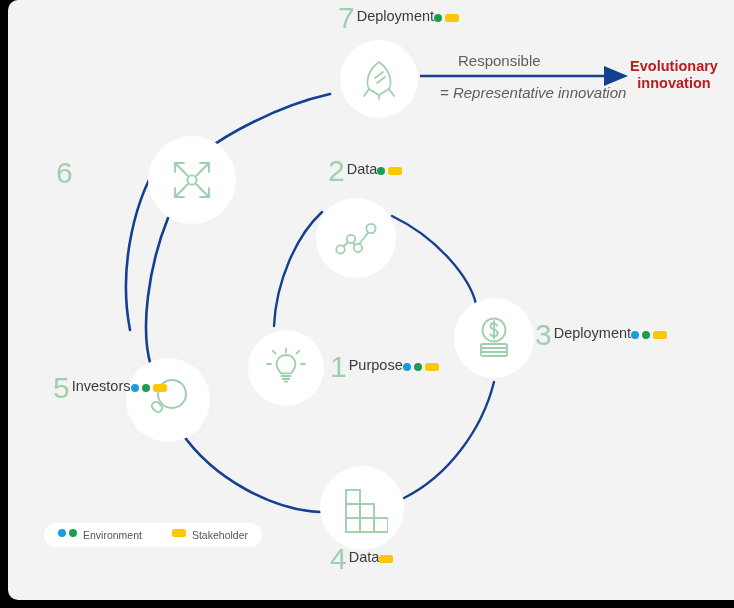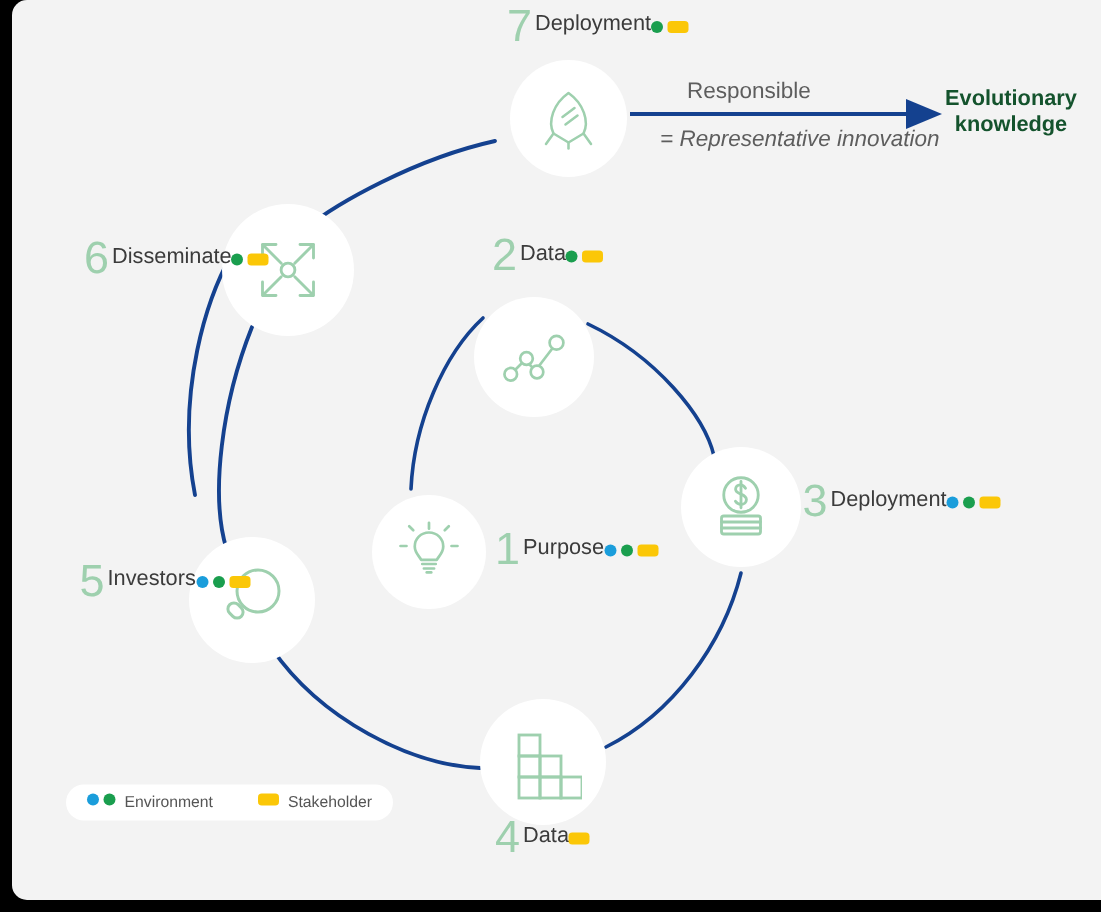--- a/index.html
+++ b/index.html
@@ -100,21 +100,21 @@
   #arrow-top-label { left: 30px; top: 0px; }
   #arrow-bottom-label { left: 12px; top: 32px; font-style: italic; }
   #outcome-text {
     position: absolute;
     left: 192px;
     top: 6px;
     width: 108px;
     text-align: center;
     font-size: 14.5px;
     font-weight: bold;
-    color: #14532d;
+    color: #b91c1c;
     line-height: 17px;
   }
 
   
   #legend {
     position: absolute;
     left: 36px;
     top: 523px;
     height: 24px;
     background: #ffffff;
@@ -188,27 +188,20 @@
         <circle cx="28" cy="28" r="4.6"></circle>
         <path d="M23.5 23.5 L11 11 M11 11 L11 20 M11 11 L20 11"></path>
         <path d="M32.5 23.5 L45 11 M45 11 L36 11 M45 11 L45 20"></path>
         <path d="M23.5 32.5 L11 45 M11 45 L20 45 M11 45 L11 36"></path>
         <path d="M32.5 32.5 L45 45 M45 45 L45 36 M45 45 L36 45"></path>
       </g>
     </svg>
   </div>
   <div class="step-label" style="left:48px; top:160px;">
     <span class="step-num">6</span>
-    <span class="step-textwrap">
-      <span class="step-name">Disseminate</span>
-      <span class="badges">
-        <span class="dot" style="background:#1a9e4e"></span>
-        <span class="rect" style="background:#fbc707"></span>
-      </span>
-    </span>
   </div>
 
   <div class="node" style="left:118px; top:358px; width:84px; height:84px;">
     <svg width="54" height="54" viewBox="0 0 54 54">
       <g fill="none" stroke="#9ed0ae" stroke-width="2" stroke-linecap="round" stroke-linejoin="round">
         <circle cx="31" cy="21" r="14"></circle>
         <rect x="10.5" y="30" width="11" height="8" rx="4" transform="rotate(45 16 34)"></rect>
       </g>
     </svg>
   </div>
@@ -313,21 +306,21 @@
         <span class="rect" style="background:#fbc707"></span>
       </span>
     </span>
   </div>
 
   <div id="outcome-arrow">
     <span class="arrow-cap-label" id="arrow-top-label">Responsible</span>
     <span class="arrow-cap-label" id="arrow-bottom-label">= Representative innovation</span>
     <div id="outcome-text">
       <span>Evolutionary</span><br>
-      <span>knowledge</span>
+      <span>innovation</span>
     </div>
   </div>
 
   <div id="legend">
     <div class="legend-group">
       <span class="dot" style="background:#1a9ddb"></span>
       <span class="dot" style="background:#1a9e4e"></span>
       <span class="legend-text">Environment</span>
     </div>
     <span class="legend-spacer"></span>

